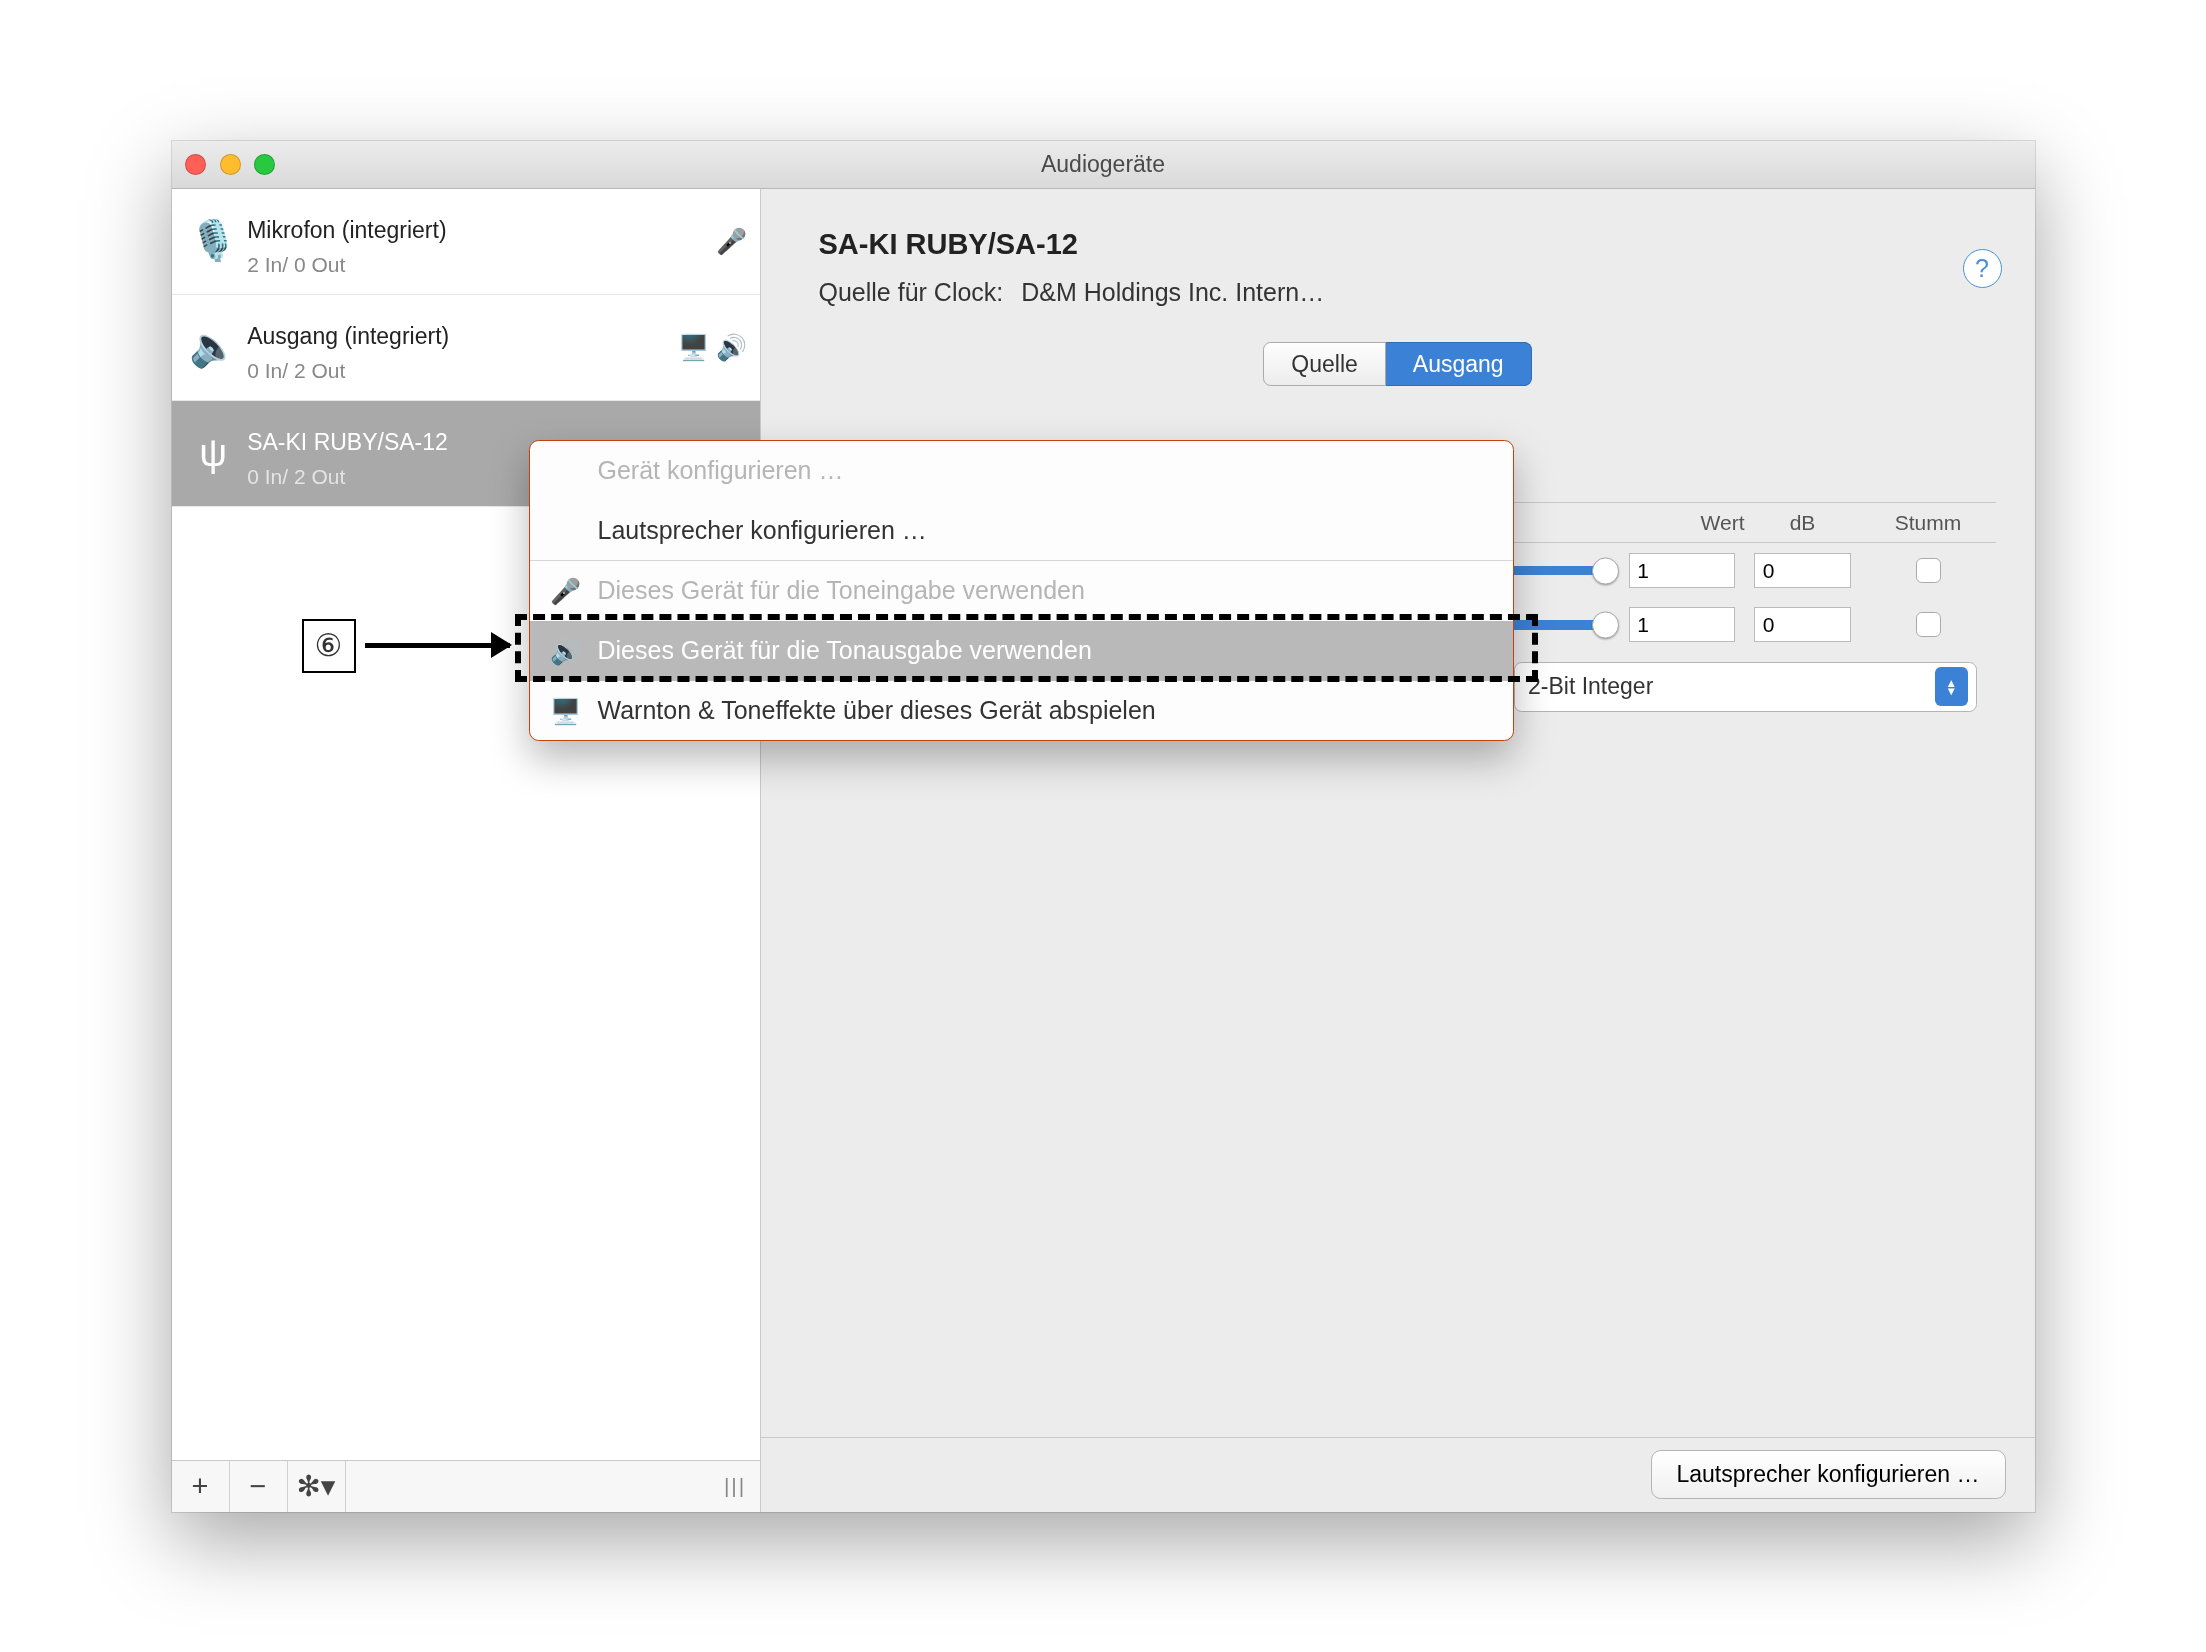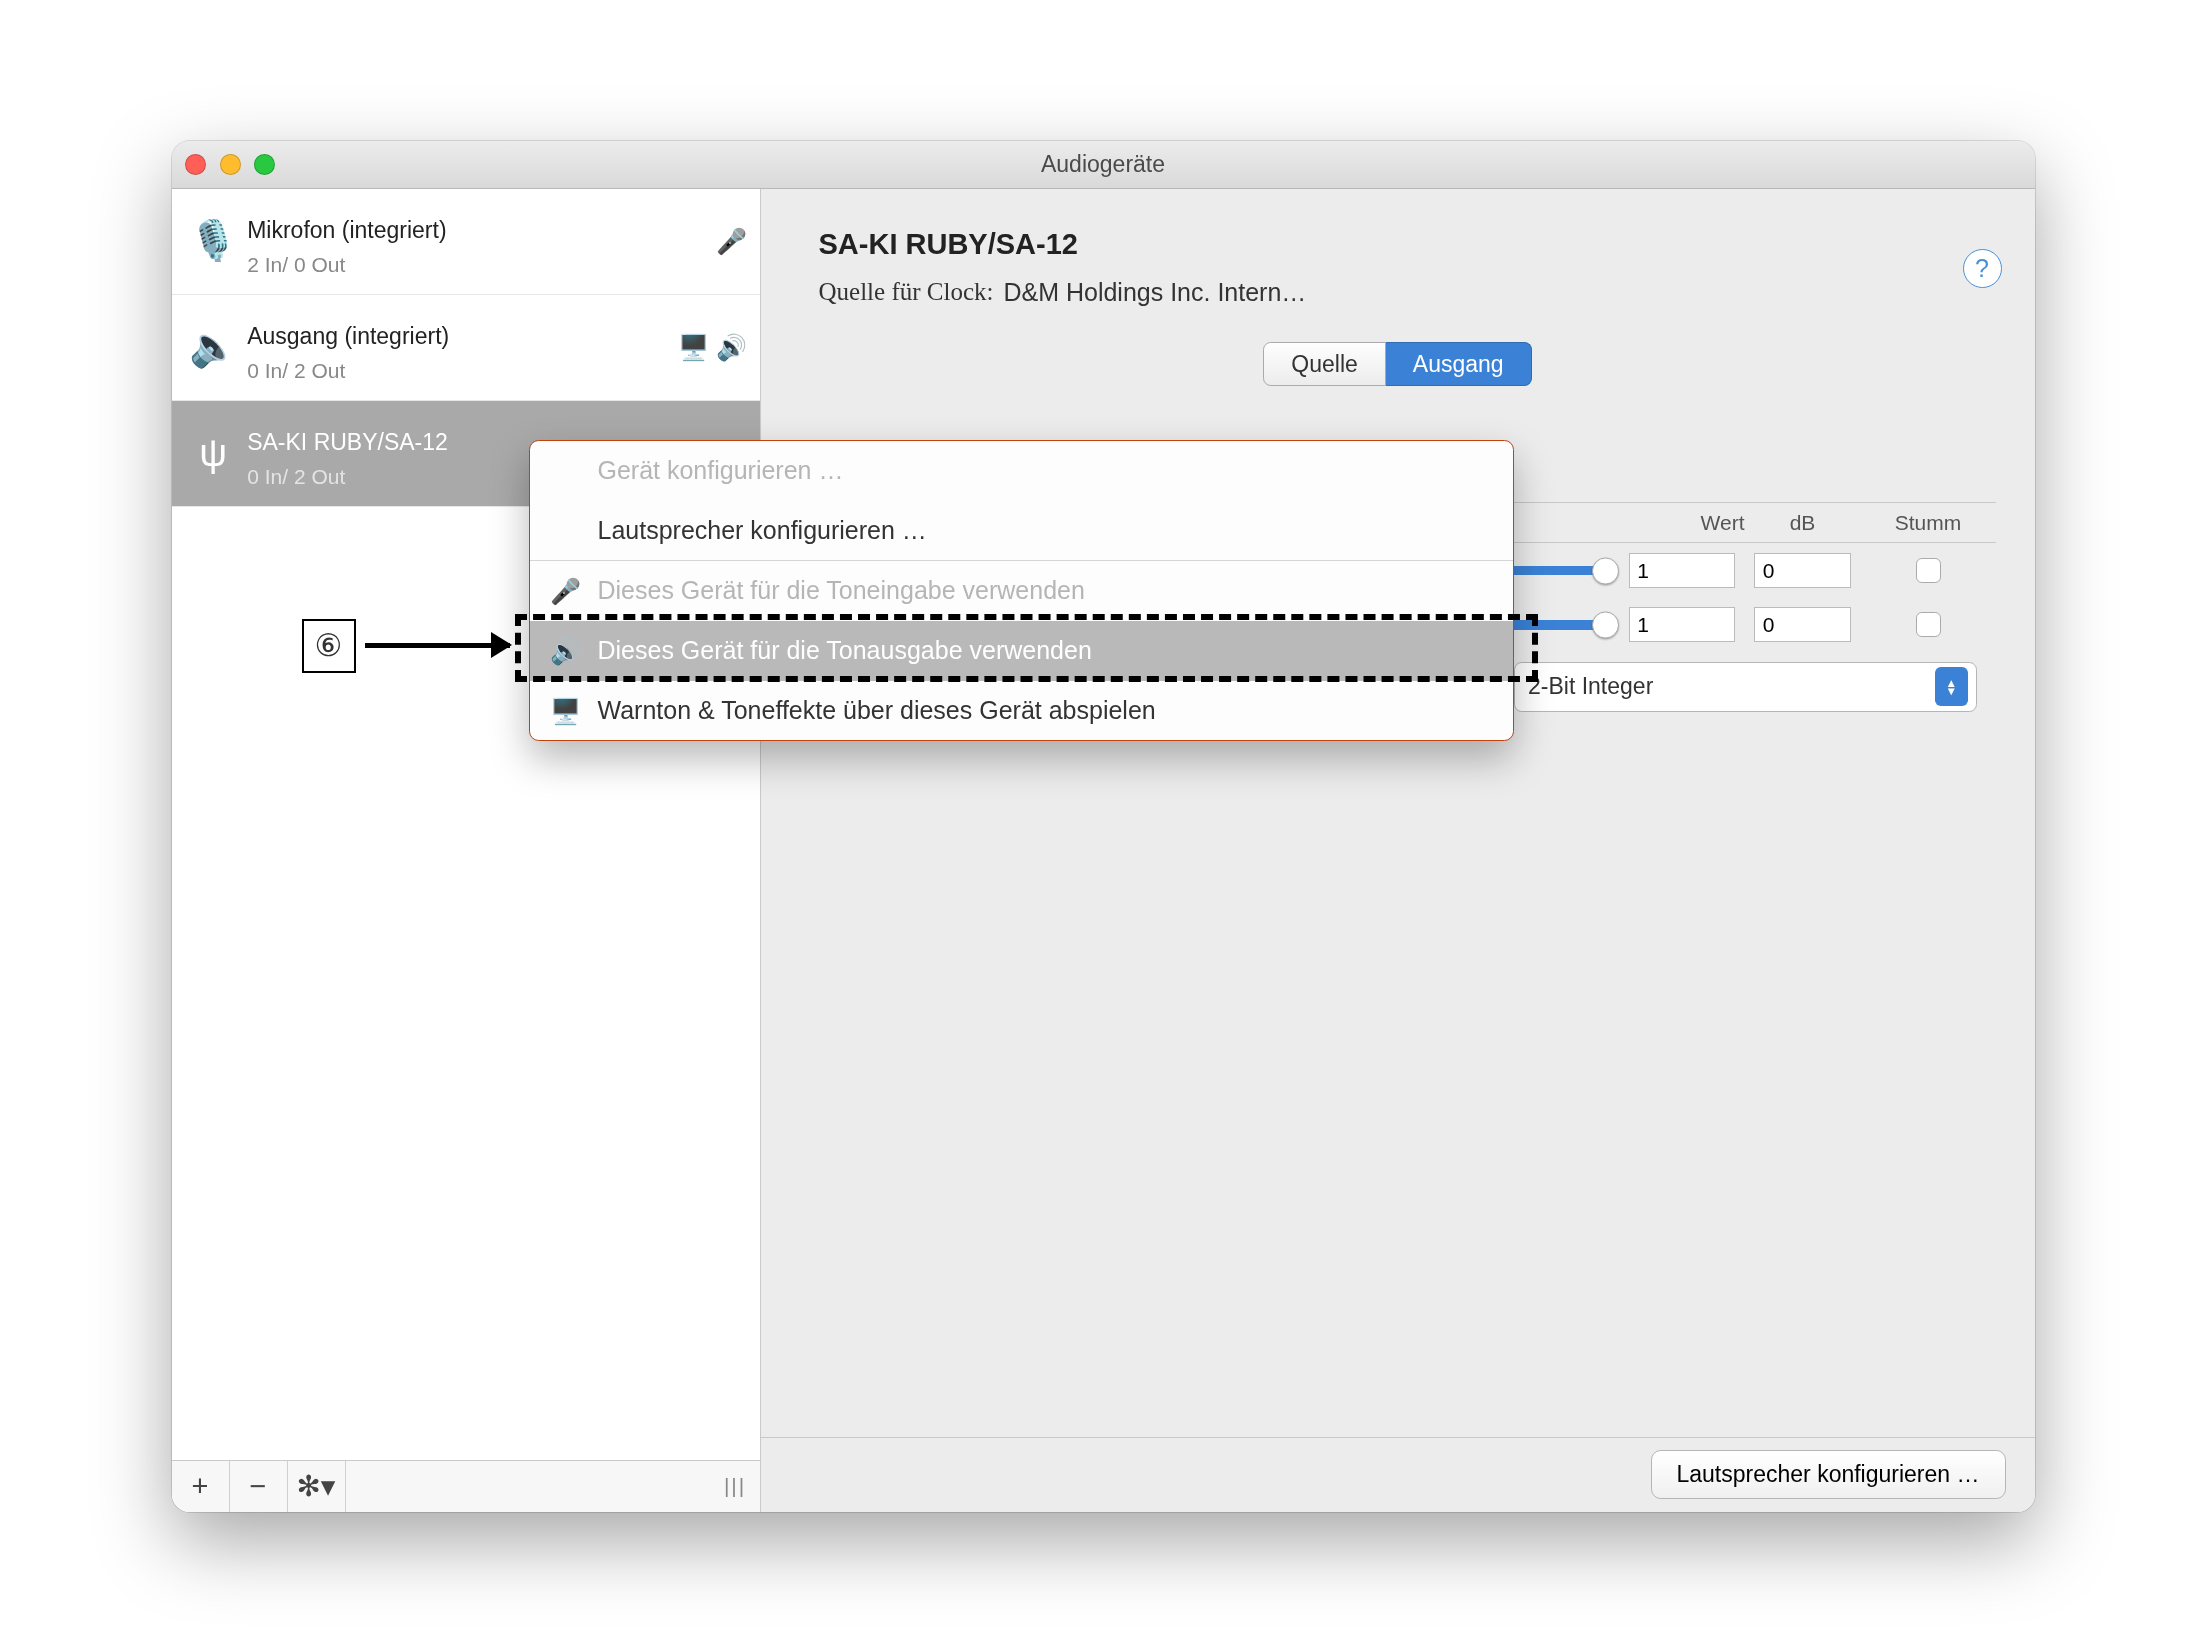--- a/index.html
+++ b/index.html
@@ -11,21 +11,21 @@
     width: 2206px;
     height: 1652px;
     display: flex;
     align-items: center;
     justify-content: center;
   }
   .window {
     width: 1863px;
     height: 1371px;
     background: #f0f0f0;
-    border-radius: 18px;
+    border-radius: 0;
     box-shadow: 0 29px 77px rgba(0,0,0,.35), 0 0 0 1px rgba(0,0,0,.12);
     display: flex;
     flex-direction: column;
     overflow: hidden;
     position: relative;
   }
   .titlebar {
     height: 48px;
     background: linear-gradient(#ececec,#d9d9d9);
     border-bottom: 1px solid #b8b8b8;
@@ -85,21 +85,21 @@
   .main {
     flex:1;
     background:#ececec;
     display:flex;
     flex-direction:column;
     position:relative;
   }
   .mainhdr { padding:39px 58px 0 58px; }
   .devtitle { font-size:29px; font-weight:700; color:#222; }
   .clockrow { margin-top:17.4px; font-size:25px; color:#333; display:flex; align-items:center; }
-  .clocklbl { margin-right:10px;font-family:Liberation Serif, serif; }
+  .clocklbl { margin-right:18px; }
   .clockval { }
   .help {
     position:absolute; top:60px; right:33px;
     width:39px; height:39px; border-radius:50%;
     border:1.9px solid #4a90d9; color:#4a90d9;
     display:flex; align-items:center; justify-content:center;
     font-size:25px; background:#fff;
   }
   .tabs { display:flex; justify-content:center; margin:35px 0 9.7px; position:relative; z-index:5; }
   .seg {

